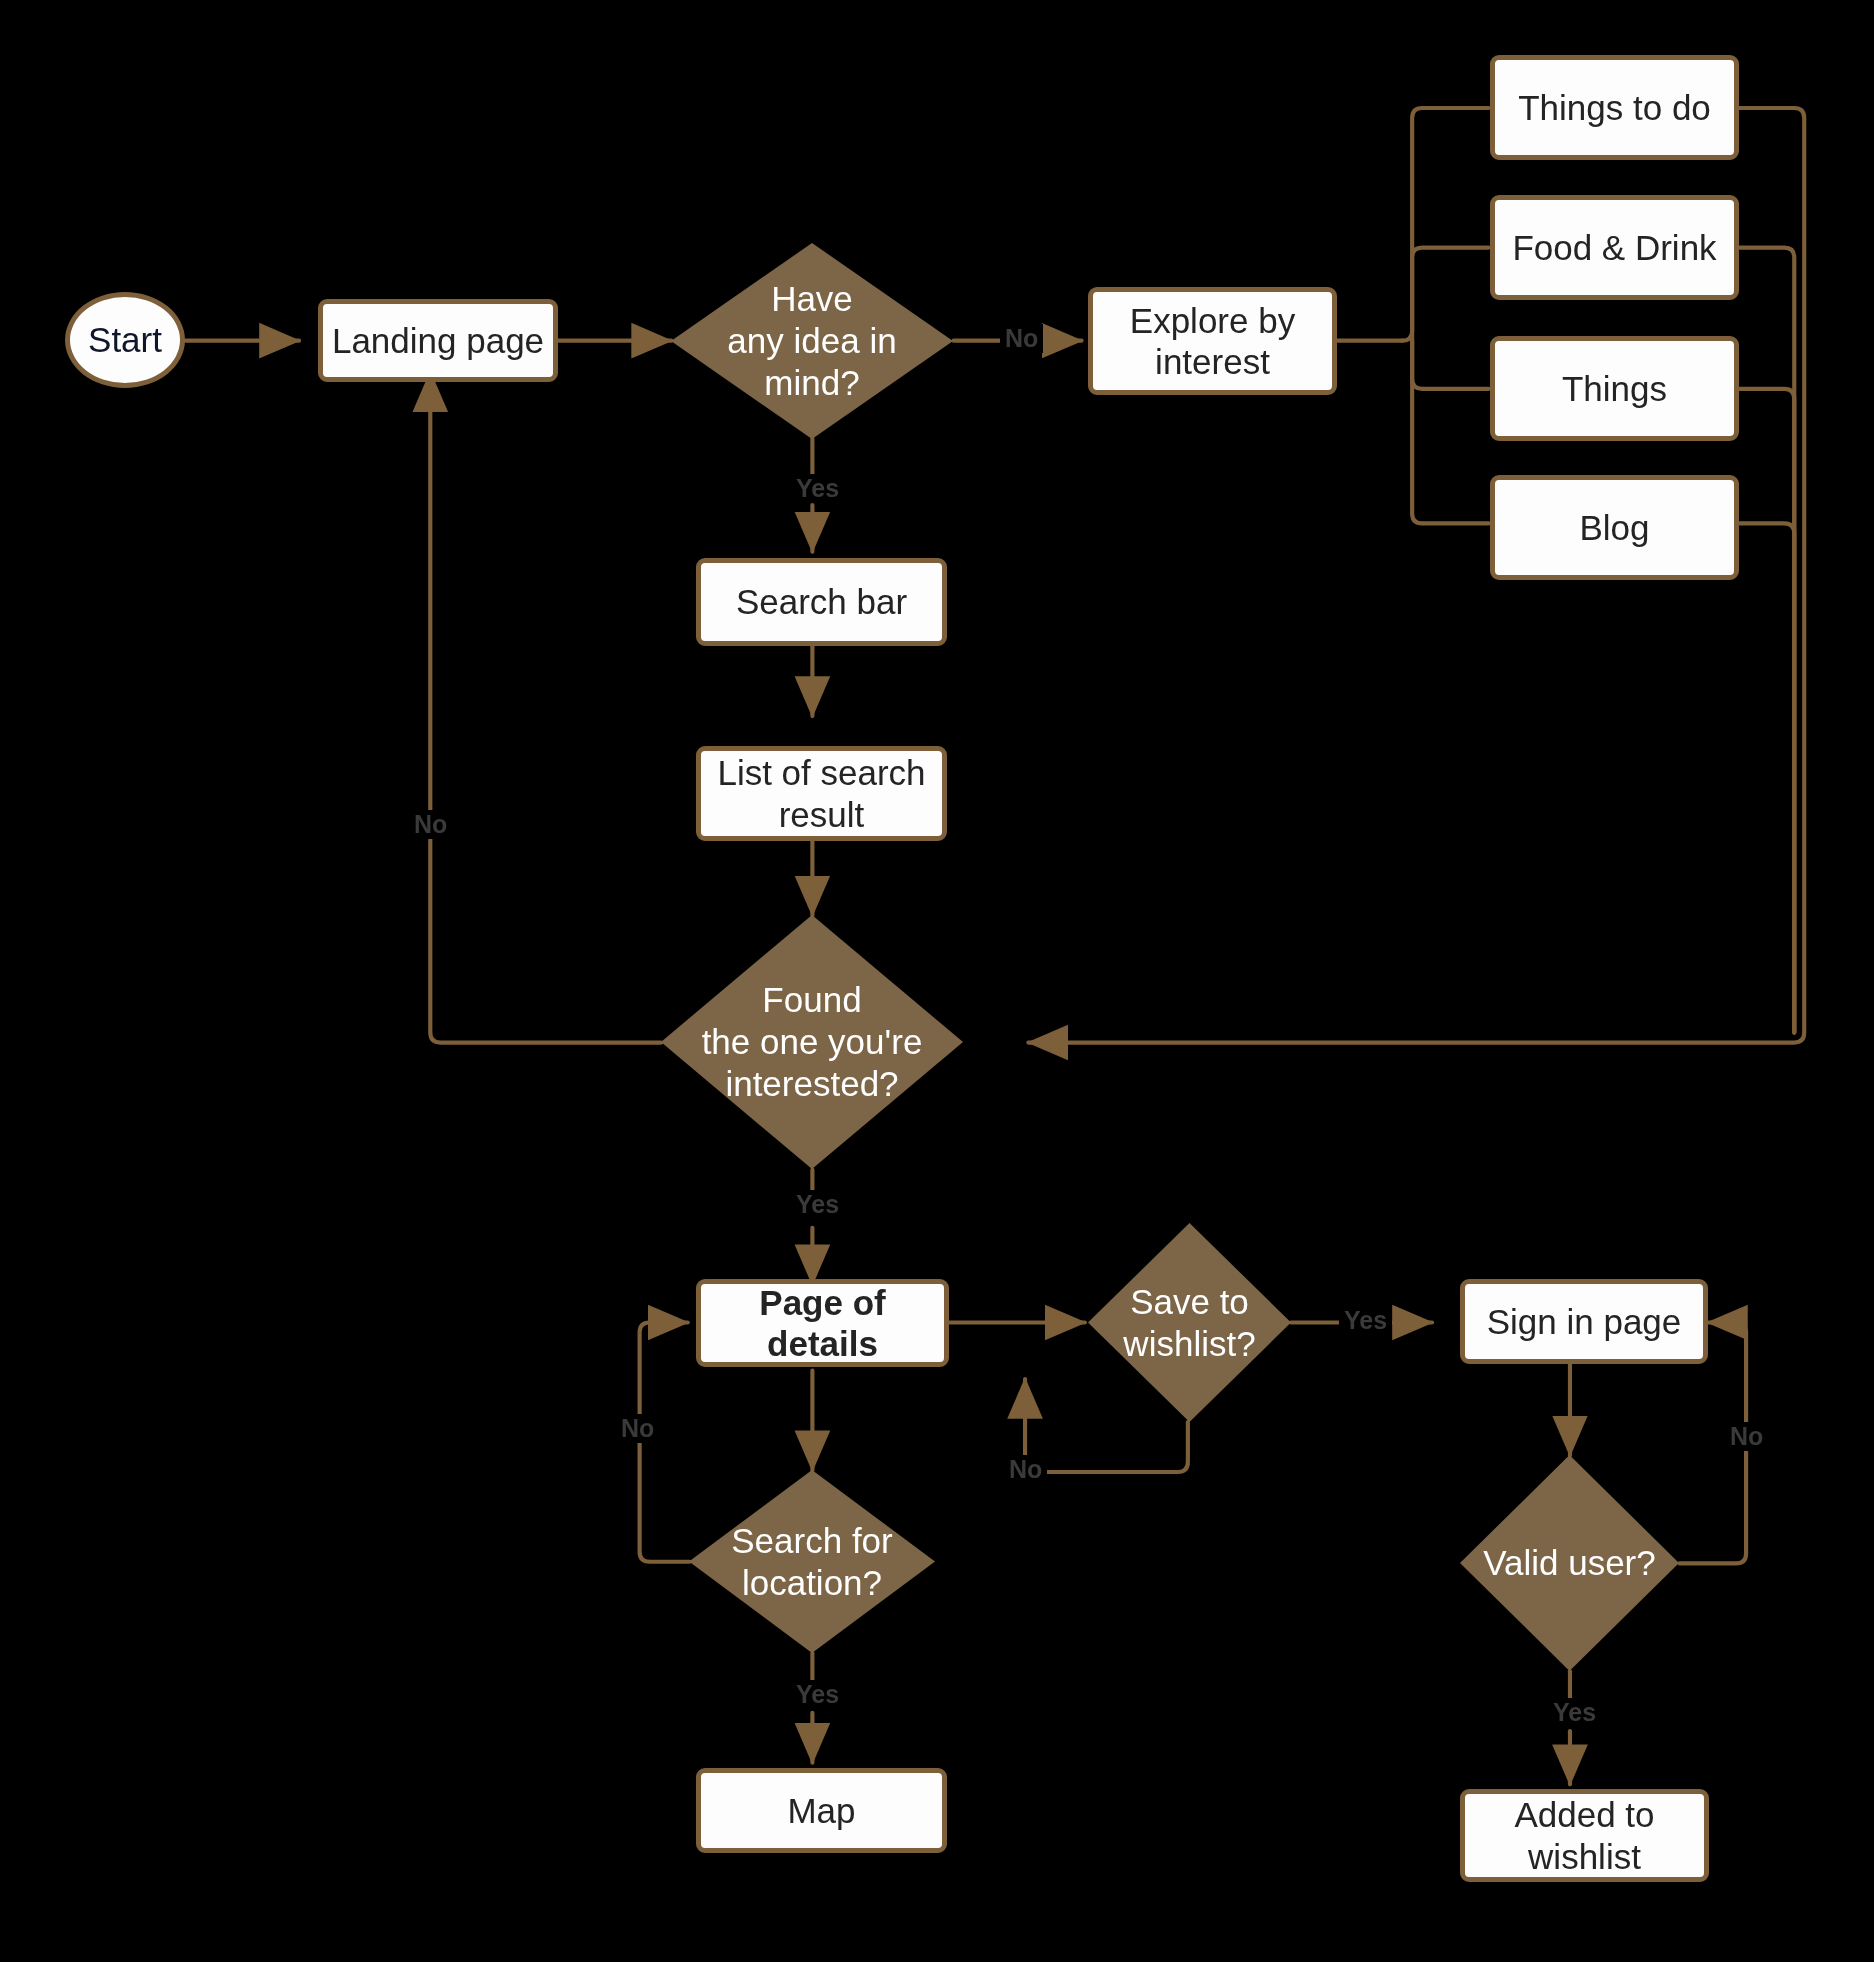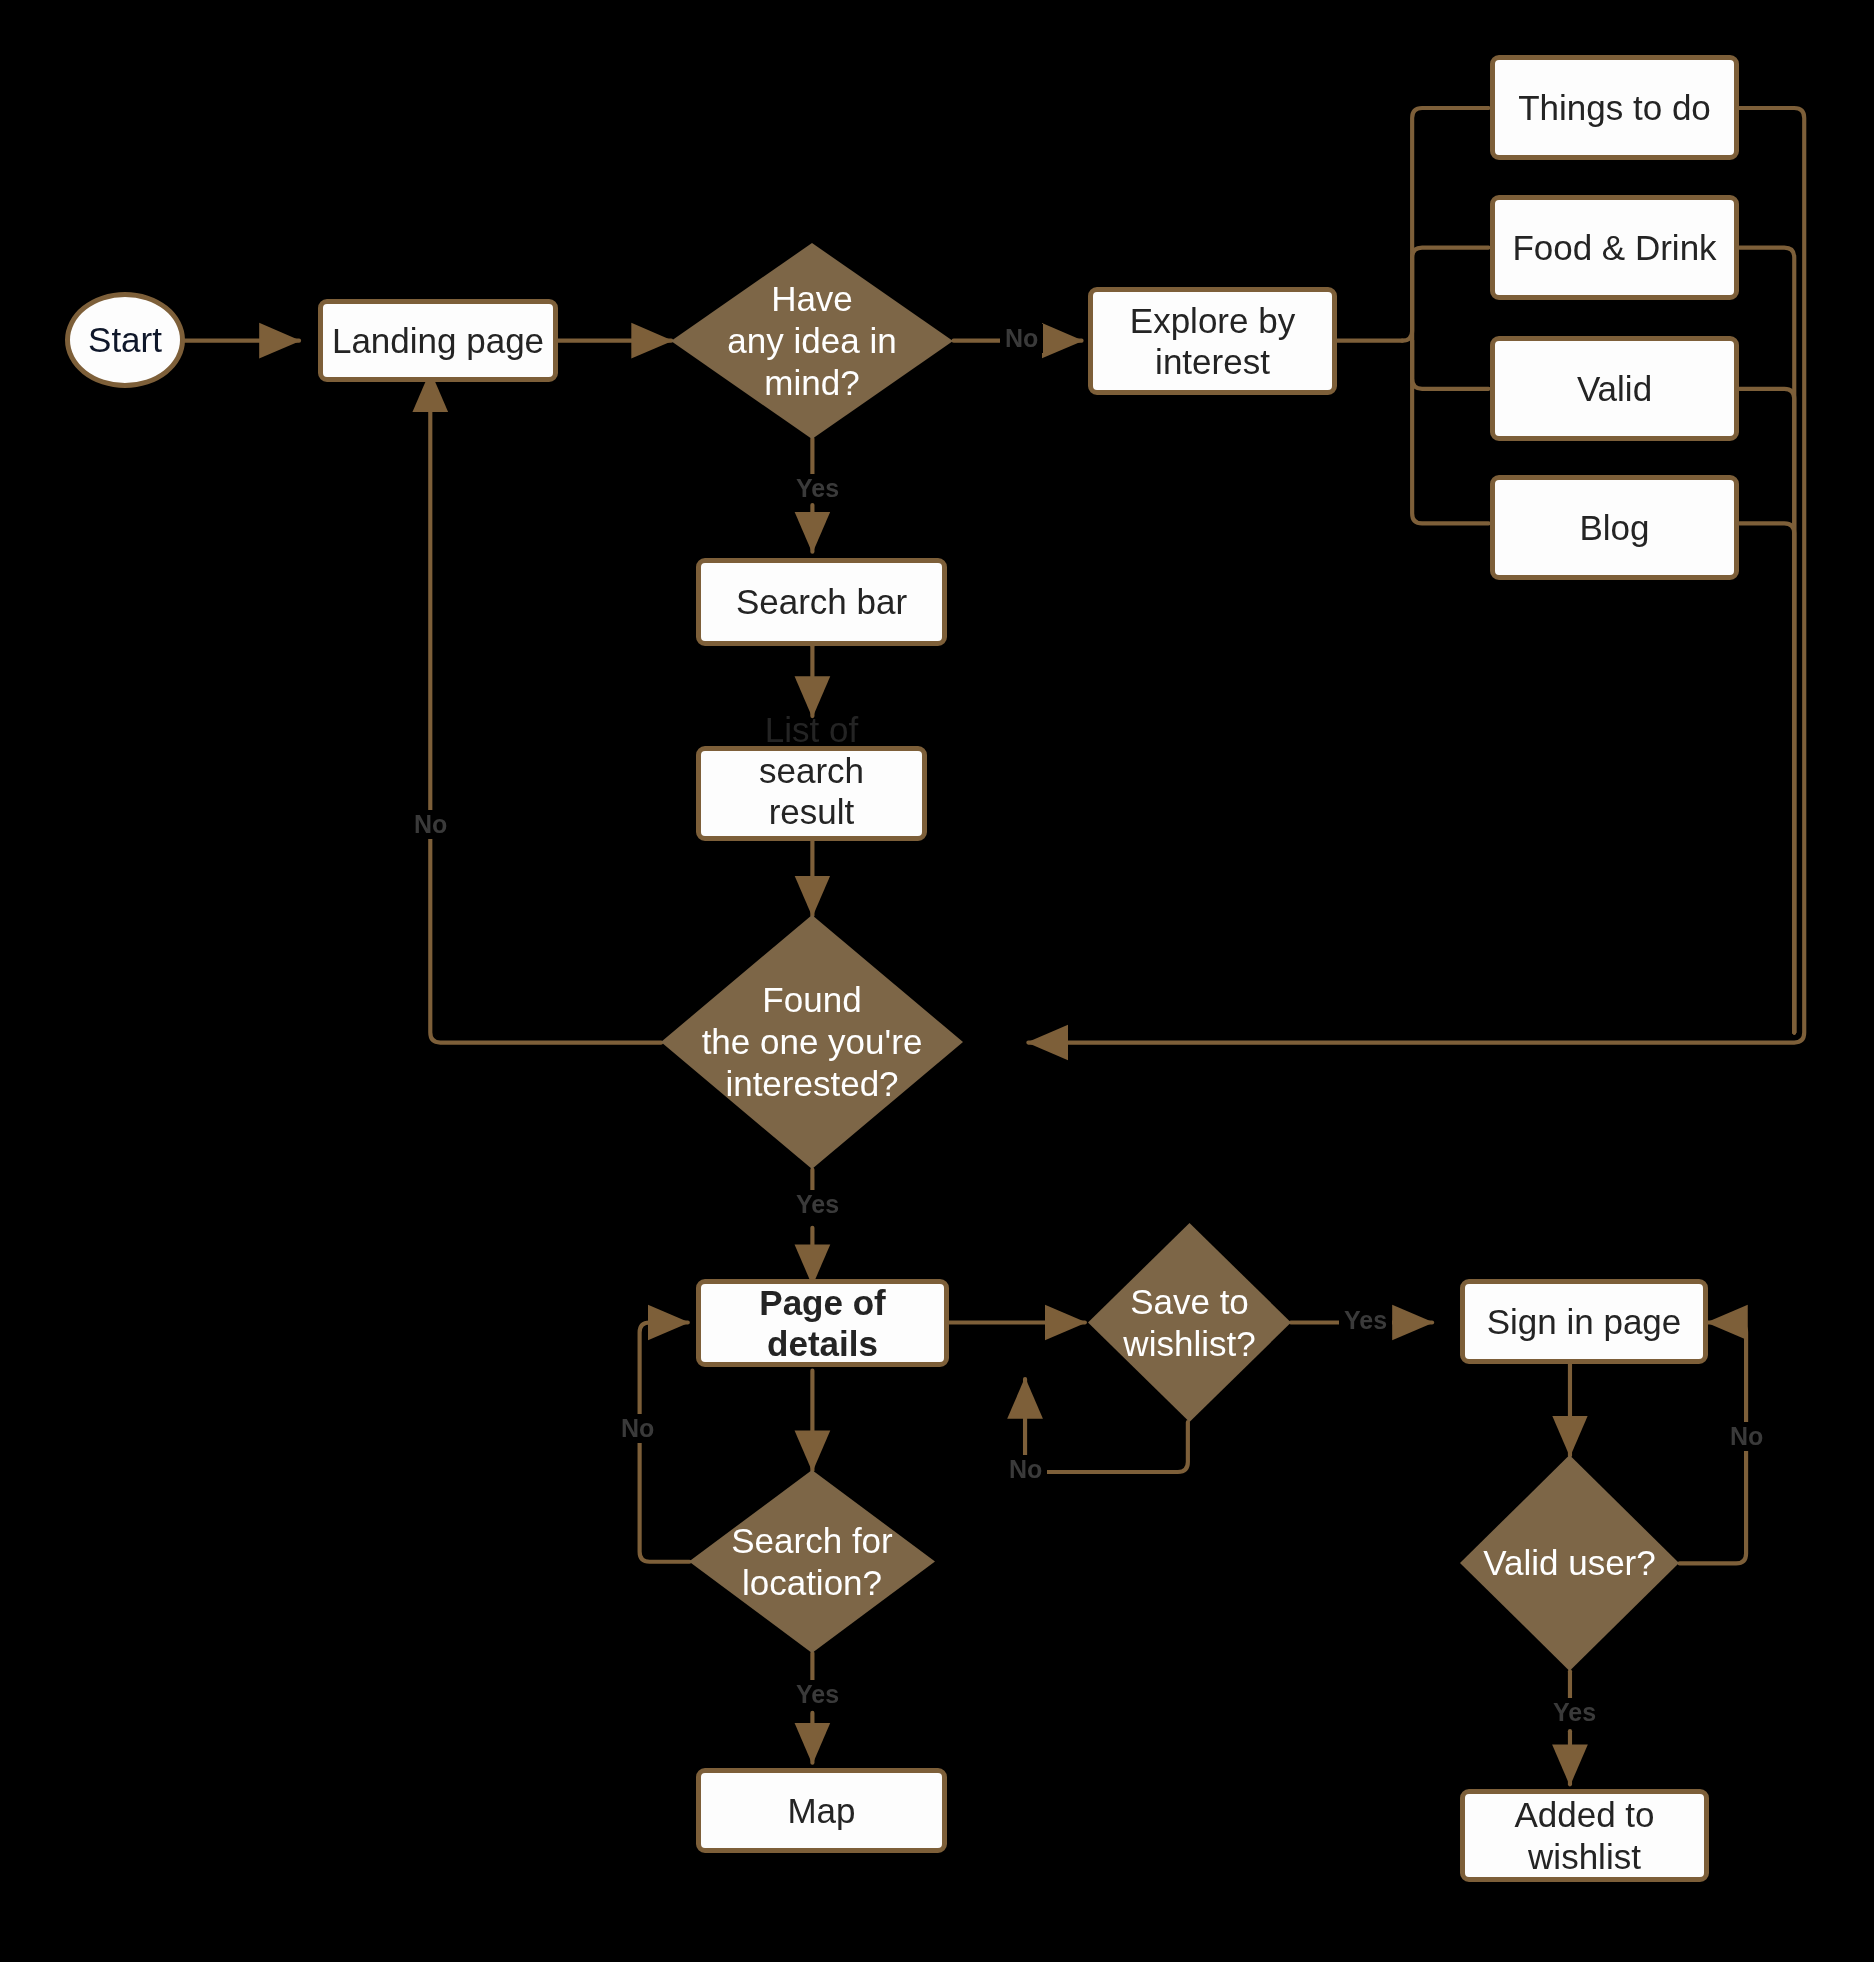--- a/index.html
+++ b/index.html
@@ -125,32 +125,32 @@
 
   <div class="node proc" style="left:1490px;top:55px;width:249px;height:105px;">
     <span>Things to do</span>
   </div>
 
   <div class="node proc" style="left:1490px;top:195px;width:249px;height:105px;">
     <span>Food &amp; Drink</span>
   </div>
 
   <div class="node proc" style="left:1490px;top:336px;width:249px;height:105px;">
-    <span>Valid</span>
+    <span>Things</span>
   </div>
 
   <div class="node proc" style="left:1490px;top:475px;width:249px;height:105px;">
     <span>Blog</span>
   </div>
 
   <div class="node proc" style="left:696px;top:558px;width:251px;height:88px;">
     <span>Search bar</span>
   </div>
 
-  <div class="node proc" style="left:696px;top:746px;width:231px;height:95px;align-items:flex-end;">
+  <div class="node proc" style="left:696px;top:746px;width:251px;height:95px;">
     <span style="white-space:pre-line;">List of search
 result</span>
   </div>
 
   <div class="node dec" style="left:661px;top:915px;width:302px;height:254px;">
     <span class="dshape"></span>
     <span class="dlabel" style="white-space:pre-line;">Found
 the one you're
 interested?</span>
   </div>

